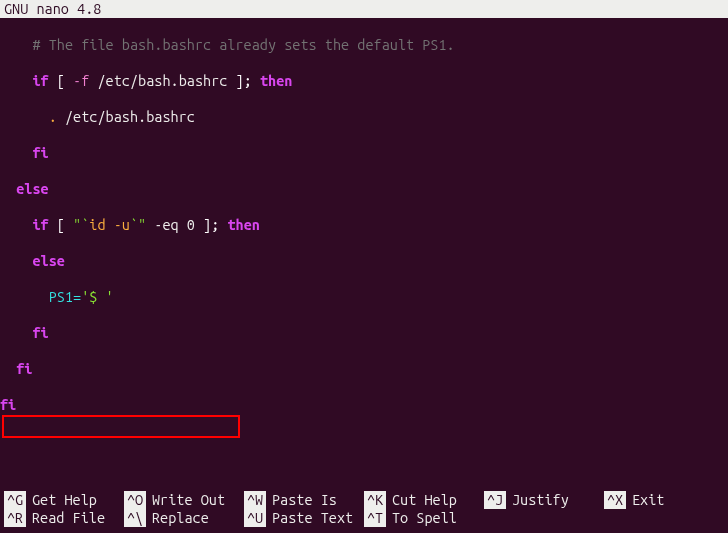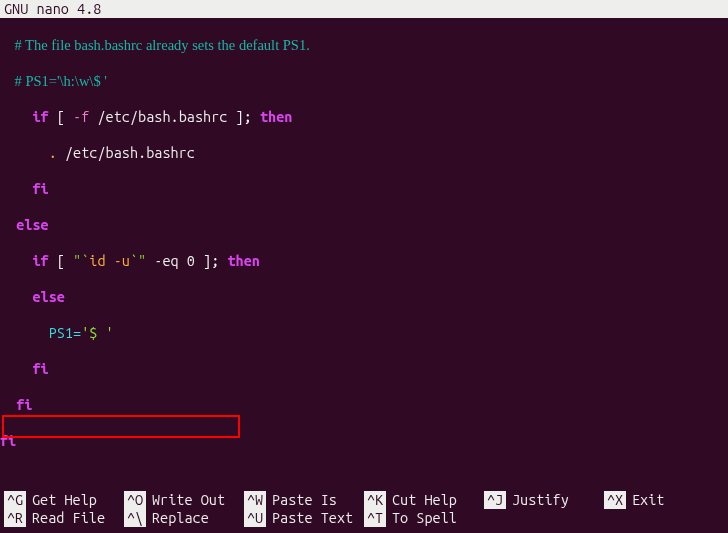--- a/index.html
+++ b/index.html
@@ -21,21 +21,21 @@
     white-space: pre;
   }
   .titlebar .left { flex: 0 0 auto; padding-left: 4px; }
   .titlebar .center { flex: 1 1 auto; text-align: center; }
   .titlebar .right { flex: 0 0 auto; width: 120px; }
   .editor {
     padding: 0 0 0 0;
     white-space: pre;
   }
   .line { height: 18px; }
-  .c-comment { color: #14b8a6; font-family: Liberation Serif, serif; }
+  .c-comment { color: #737373; }
   .c-keyword { color: #d946ef; font-weight: bold; }
   .c-bracket { color: #ffffff; }
   .c-option  { color: #f080d0; }
   .c-string  { color: #8ae234; }
   .c-var     { color: #34e2e2; }
   .c-cmd     { color: #fcaf3e; }
   .c-punct   { color: #ffffff; }
   .c-plain   { color: #eeeeec; margin-top: 20px; }
   .highlight-box {
     position: absolute;
@@ -76,21 +76,20 @@
 </head>
 <body>
 
 <div class="titlebar">
   <span class="left">GNU nano 4.8</span>
   <span class="right"></span>
 </div>
 
 <div class="editor">
 <div class="line"><span class="c-comment">    </span><span class="c-comment"># The file bash.bashrc already sets the default PS1.</span></div>
-<div class="line"><span class="c-comment">    </span><span class="c-comment"># PS1=</span><span class="c-comment">'\h:\w\$ '</span></div>
 <div class="line"><span>    </span><span class="c-keyword">if</span><span class="c-bracket"> [ </span><span class="c-option">-f</span><span class="c-plain"> /etc/bash.bashrc </span><span class="c-bracket">]</span><span class="c-punct">;</span><span class="c-keyword"> then</span></div>
 <div class="line"><span>      </span><span class="c-cmd">. </span><span class="c-plain">/etc/bash.bashrc</span></div>
 <div class="line"><span>    </span><span class="c-keyword">fi</span></div>
 <div class="line"><span>  </span><span class="c-keyword">else</span></div>
 <div class="line"><span>    </span><span class="c-keyword">if</span><span class="c-bracket"> [ </span><span class="c-string">"</span><span class="c-string">`</span><span class="c-cmd">id -u</span><span class="c-string">`</span><span class="c-string">"</span><span class="c-plain"> -eq </span><span class="c-plain">0</span><span class="c-bracket"> ]</span><span class="c-punct">;</span><span class="c-keyword"> then</span></div>
 <div class="line"><span>    </span><span class="c-keyword">else</span></div>
 <div class="line"><span>      </span><span class="c-var">PS1=</span><span class="c-string">'$ '</span></div>
 <div class="line"><span>    </span><span class="c-keyword">fi</span></div>
 <div class="line"><span>  </span><span class="c-keyword">fi</span></div>
 <div class="line"><span class="c-keyword">fi</span></div>

